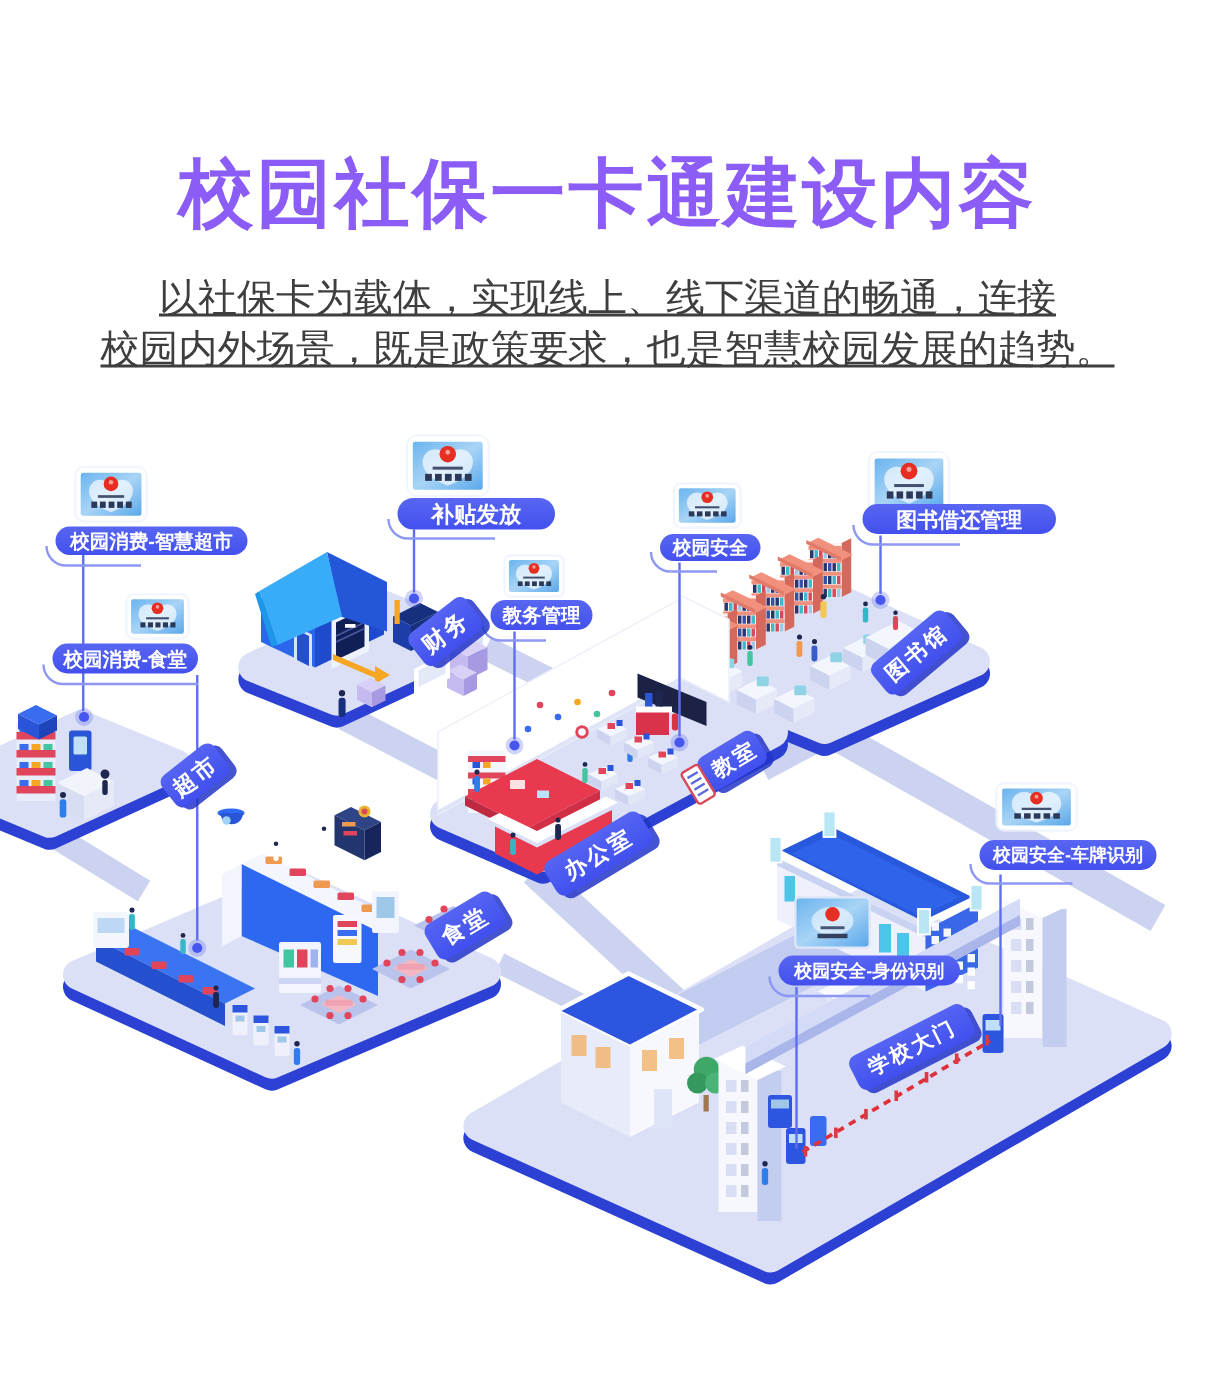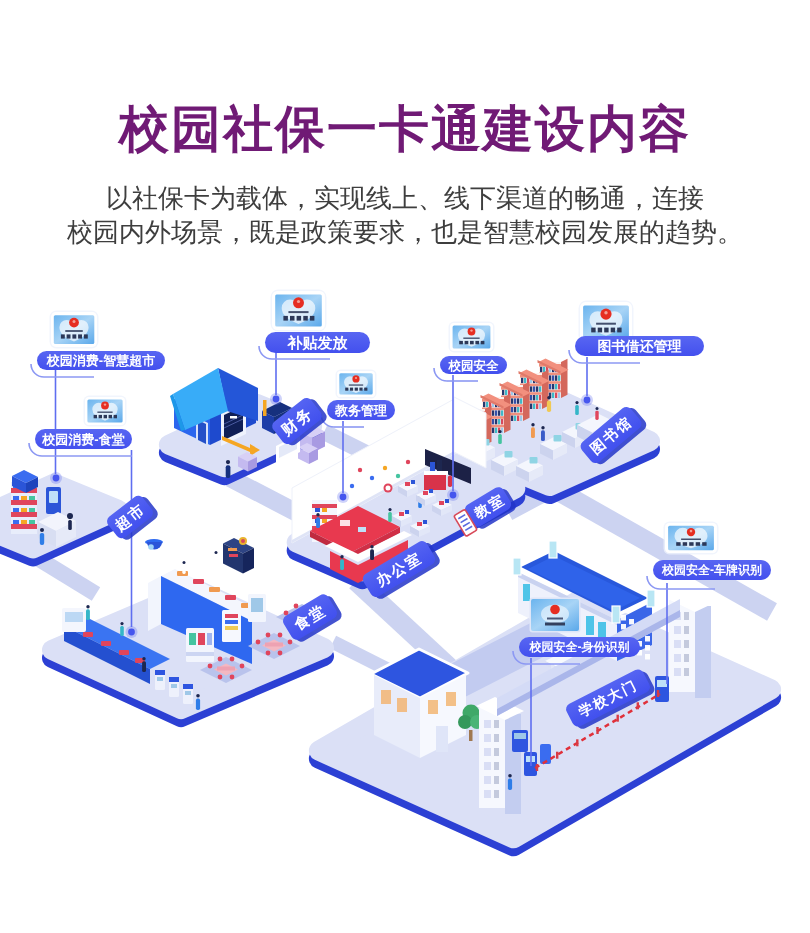--- a/index.html
+++ b/index.html
@@ -1,22 +1,22 @@
 <!DOCTYPE html>
 <html lang="zh"><head>
 <meta charset="utf-8">
 <title>校园社保一卡通建设内容</title>
 <style>
   html,body { margin:0; padding:0; background:#ffffff; }
   #page { position:relative; width:810px; height:933px; overflow:hidden;
           font-family:"Liberation Sans", sans-serif; background:#ffffff; }
   #title { position:absolute; left:0; top:96px; width:810px; text-align:center;
-           font-size:50px; font-weight:bold; color:#701a75; letter-spacing:2px; }
+           font-size:50px; font-weight:bold; color:#8b5cf6; letter-spacing:2px; }
   #sub { position:absolute; left:0; top:181px; width:810px; text-align:center;
-         font-size:26px; color:#3e3e3e; line-height:34px; }
+         font-size:26px; color:#3e3e3e; line-height:34px;text-decoration:underline; }
   svg { position:absolute; left:0; top:0; }
 </style>
 </head>
 <body>
 <div id="page">
 <svg width="810" height="933" viewBox="0 0 810 933" font-family="Liberation Sans, sans-serif">
 <defs>
 <linearGradient id="cardblue" x1="0" y1="0" x2="1" y2="1">
   <stop offset="0" stop-color="#6bb4ee"></stop>
           <stop offset="0.5" stop-color="#a8d4f6"></stop>

